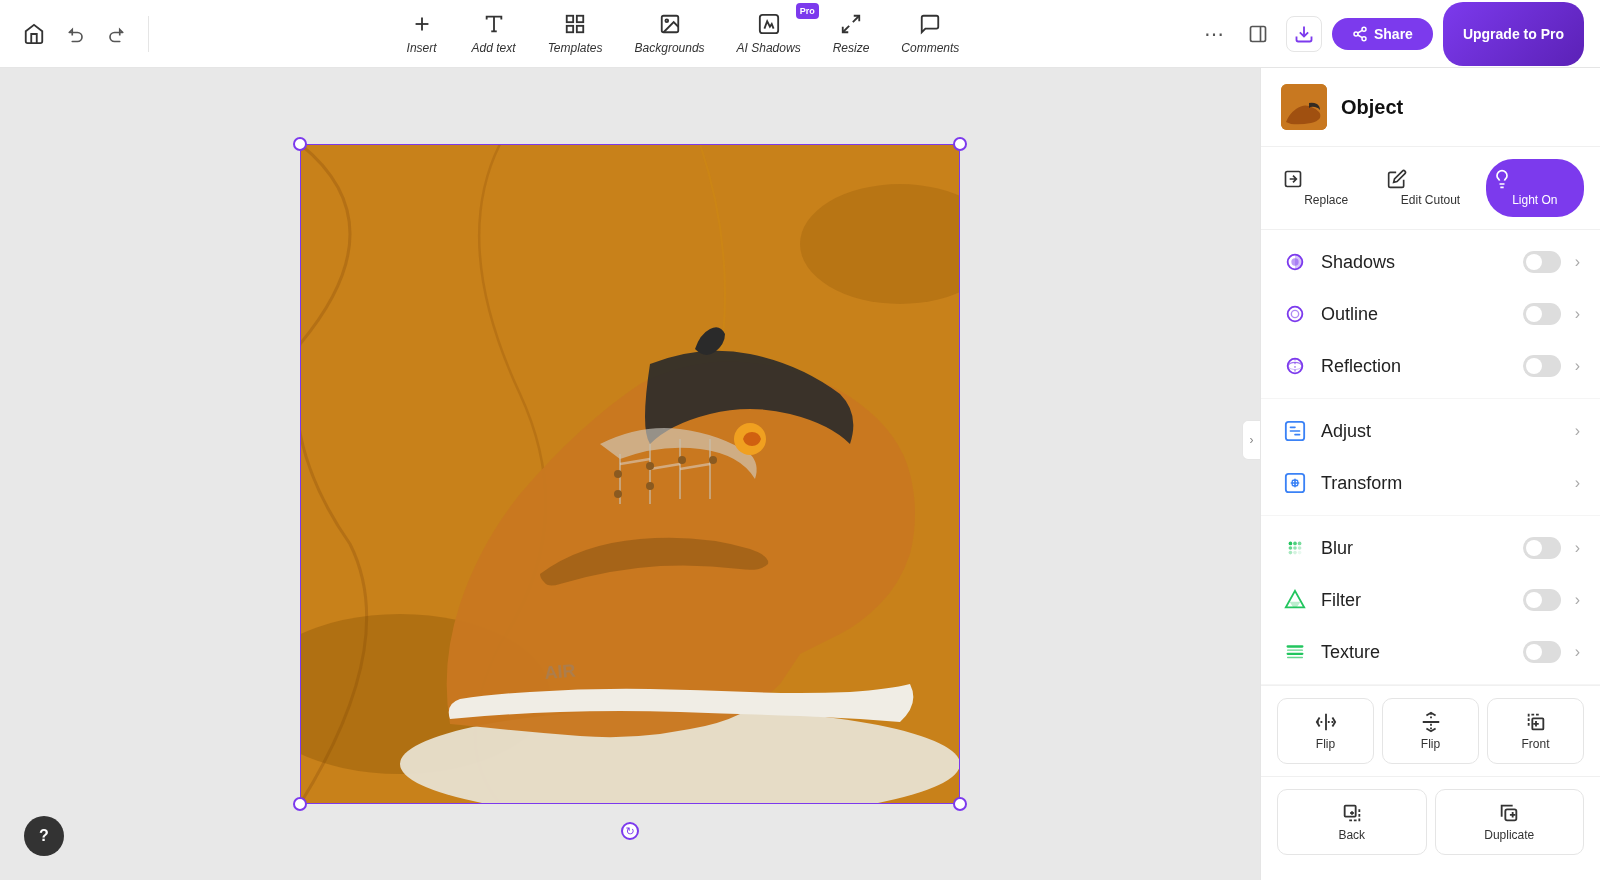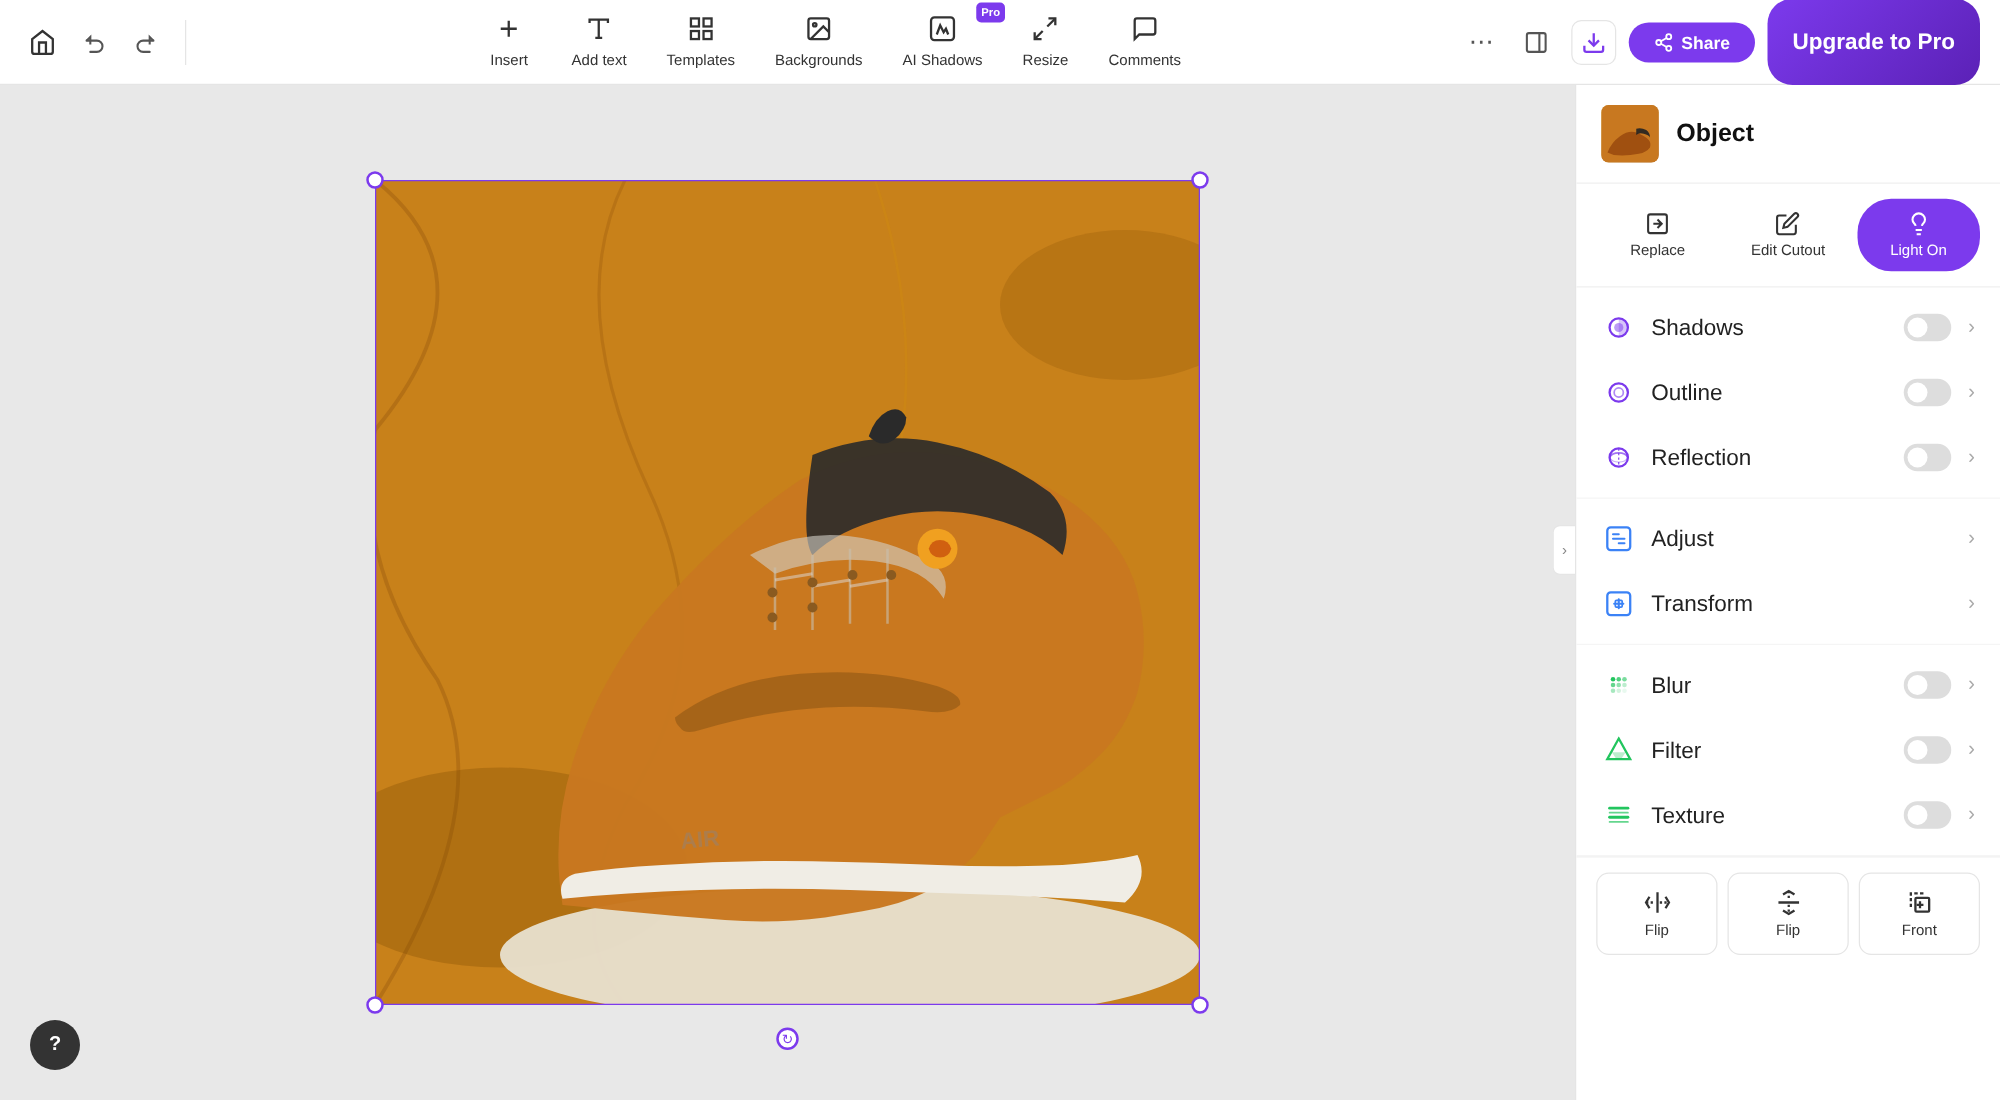--- a/index.html
+++ b/index.html
@@ -21,21 +21,21 @@
     .toolbar-icon-btn { width: 32px; height: 32px; display: flex; align-items: center; justify-content: center; border-radius: 6px; cursor: pointer; color: #555; font-size: 16px; }
     .toolbar-divider { width: 1px; height: 36px; background: #e5e5e5; margin: 0 8px; }
     .toolbar-center { flex: 1; display: flex; align-items: center; justify-content: center; gap: 4px; }
     .toolbar-tool {
       display: flex; flex-direction: column; align-items: center; gap: 3px;
       padding: 6px 14px; border-radius: 8px; cursor: pointer; color: #333;
       font-size: 12px; min-width: 64px;
     }
     .toolbar-tool svg { width: 22px; height: 22px; }
     .toolbar-tool .tool-icon { font-size: 20px; line-height: 1; }
-    .toolbar-tool .tool-label { font-size: 12px; color: #333; white-space: nowrap; }
+    .toolbar-tool .tool-label { font-size: 12px; color: #333; white-space: nowrap; font-style: italic; }
     .ai-shadows-badge {
       position: relative;
     }
     .pro-badge {
       position: absolute;
       top: -4px; right: -4px;
       background: #7c3aed;
       color: #fff;
       font-size: 9px;
       font-weight: 700;
@@ -52,21 +52,21 @@
       border-radius: 8px; cursor: pointer; color: #7c3aed; font-size: 20px;
       border: 1px solid #e5e5e5; background: #fff;
     }
     .btn-share {
       background: #7c3aed; color: #fff; border: none; border-radius: 20px;
       padding: 8px 20px; font-size: 14px; font-weight: 600; cursor: pointer;
       display: flex; align-items: center; gap: 6px;
     }
     .btn-upgrade {
       background: linear-gradient(135deg, #7c3aed, #5b21b6); color: #fff; border: none;
-      border-radius: 20px; padding: 24px 20px; font-size: 18px; font-weight: 600; cursor: pointer; text-align: right;
+      border-radius: 20px; padding: 24px 20px; font-size: 14px; font-weight: 600; cursor: pointer; text-align: right;
     }
 
     
     .main { display: flex; flex: 1; overflow: hidden; }
 
     
     .canvas-area {
       flex: 1;
       background: #e8e8e8;
       display: flex;
@@ -168,21 +168,20 @@
       display: flex;
       align-items: stretch;
       padding: 12px 16px;
       gap: 6px;
       border-bottom: 1px solid #f0f0f0;
     }
     .action-btn {
       flex: 1;
       display: flex;
       flex-direction: column;
-      align-items: center;
       gap: 4px;
       padding: 10px 6px;
       border-radius: 10px;
       border: none;
       background: transparent;
       cursor: pointer;
       font-size: 12px;
       color: #333;
     }
     .action-btn.active {
@@ -677,16 +676,34 @@
       <button class="bottom-action-btn">
         <svg width="22" height="22" viewBox="0 0 24 24" fill="none" stroke="currentColor" stroke-width="2">
           <rect x="8" y="8" width="12" height="12" rx="1"></rect>
           <path d="M4 16V4h12" stroke-dasharray="3,2"></path>
           <path d="M12 11v6M9 14h6"></path>
         </svg>
         <span>Front</span>
       </button>
     </div>
 
+    <div class="panel-bottom-actions two-col">
+      <button class="bottom-action-btn">
+        <svg width="22" height="22" viewBox="0 0 24 24" fill="none" stroke="currentColor" stroke-width="2">
+          <rect x="4" y="4" width="12" height="12" rx="1"></rect>
+          <path d="M20 8v12H8" stroke-dasharray="3,2"></path>
+          <path d="M12 10v4M10 12h4"></path>
+        </svg>
+        <span>Back</span>
+      </button>
+      <button class="bottom-action-btn">
+        <svg width="22" height="22" viewBox="0 0 24 24" fill="none" stroke="currentColor" stroke-width="2">
+          <rect x="8" y="8" width="12" height="12" rx="2"></rect>
+          <path d="M4 16V4h12"></path>
+          <path d="M16 11v6M13 14h6"></path>
+        </svg>
+        <span>Duplicate</span>
+      </button>
+    </div>
   </div>
 
   <div class="panel-collapse-btn" style="position:fixed; right:340px; top:50%; transform:translateY(-50%);">›</div>
 </div>
 
 </body></html>

